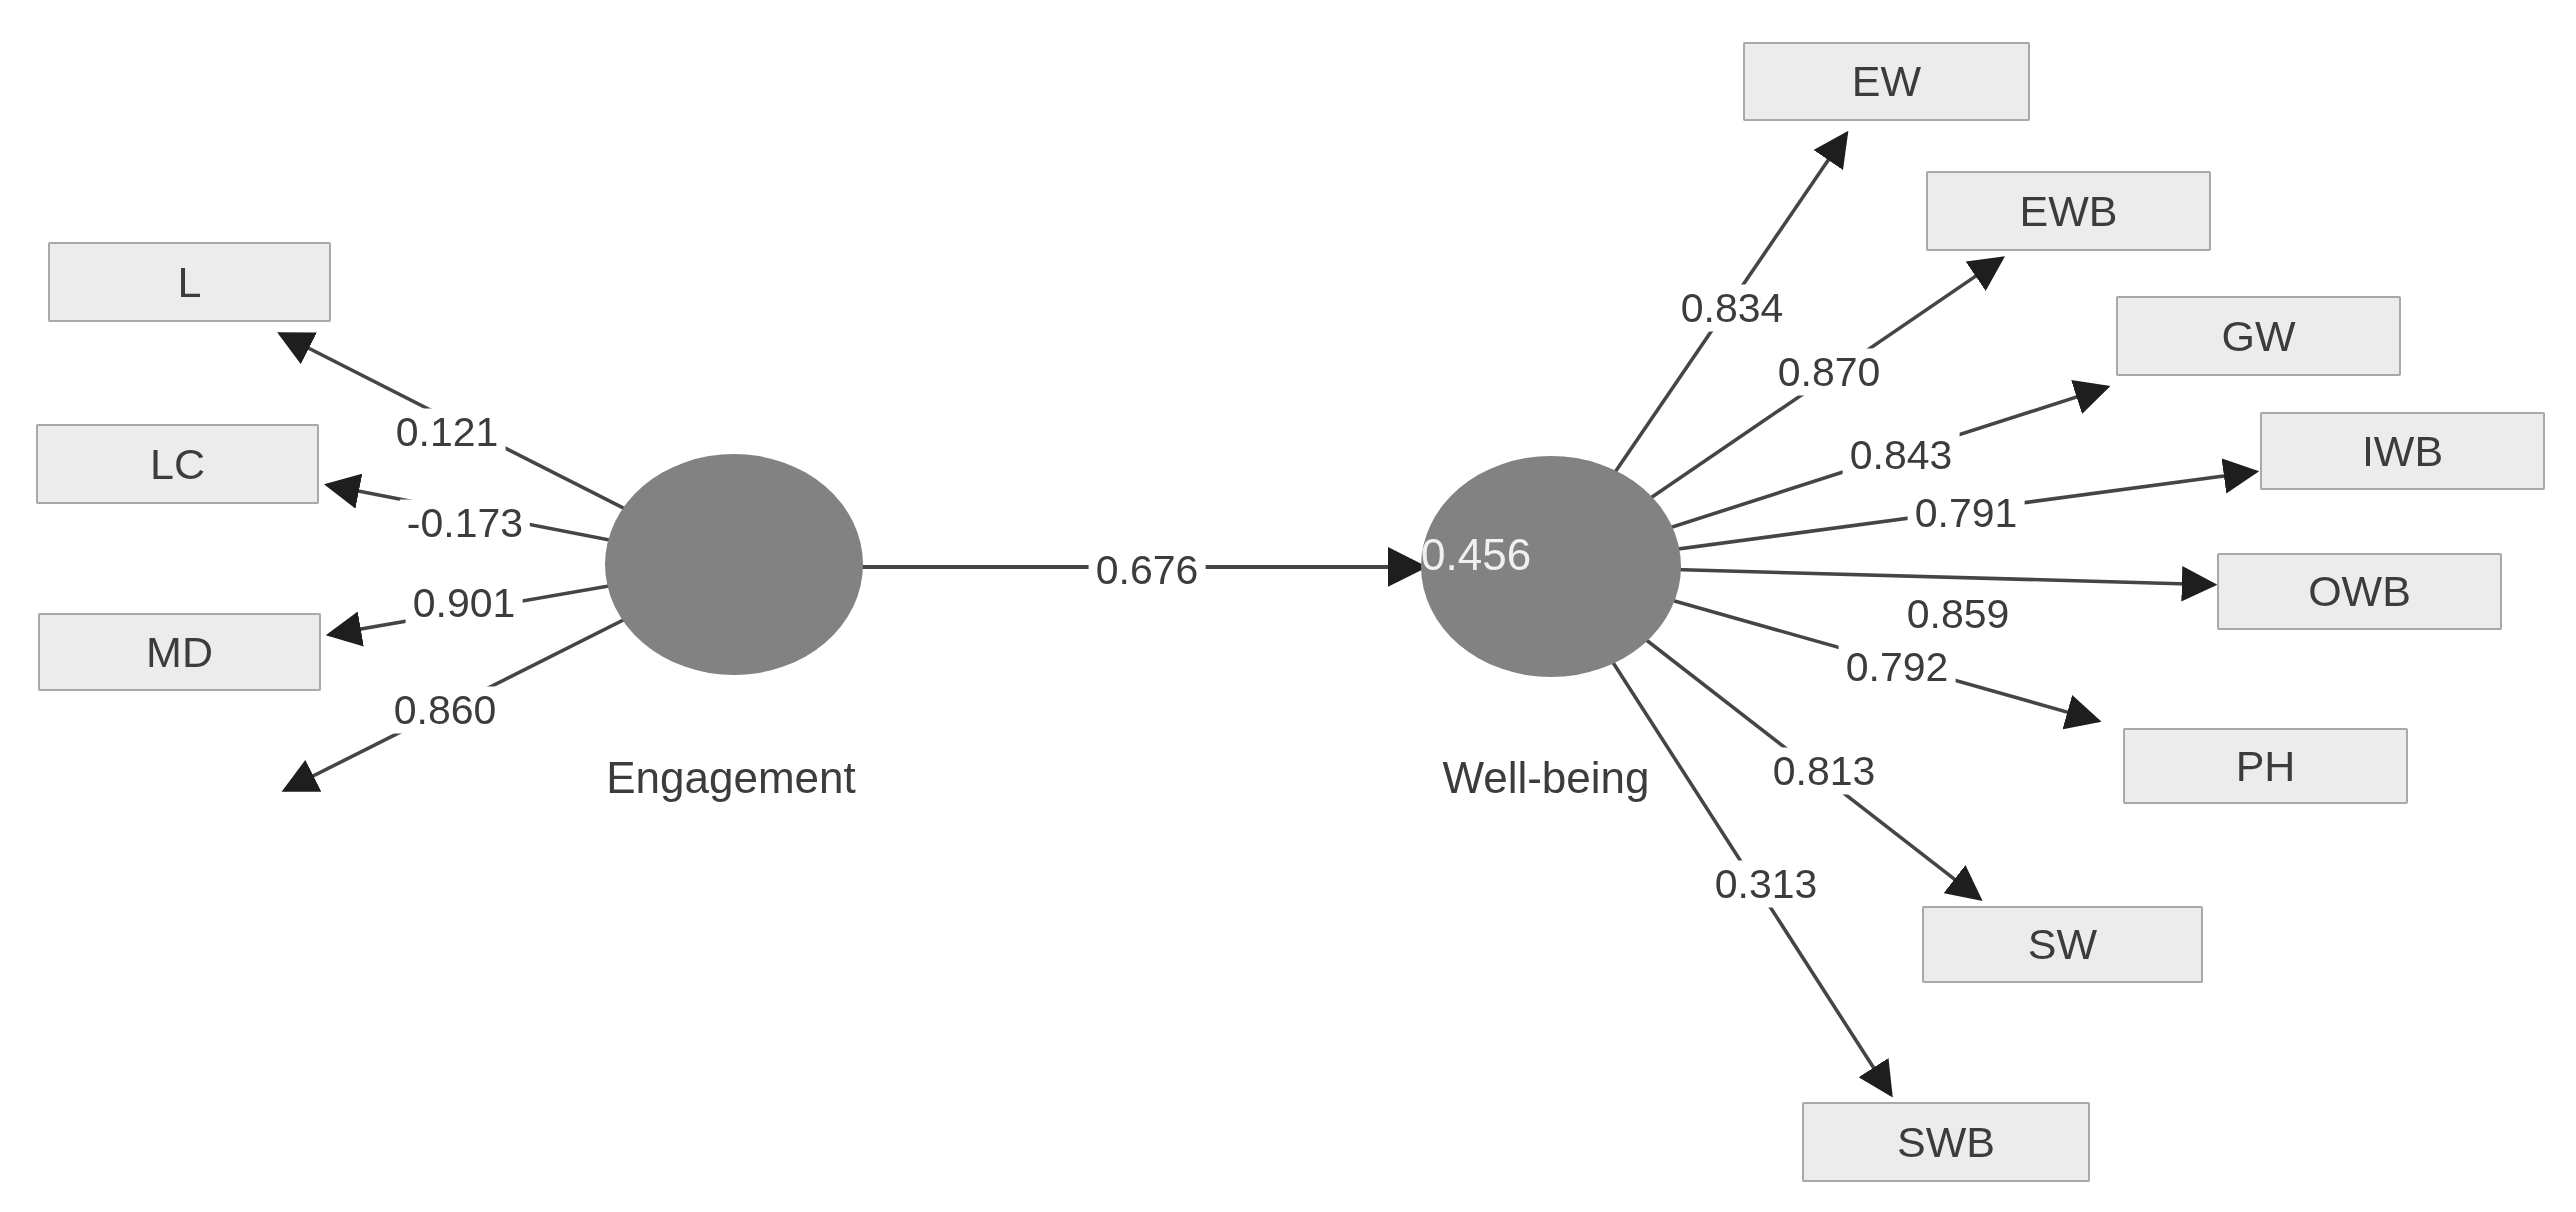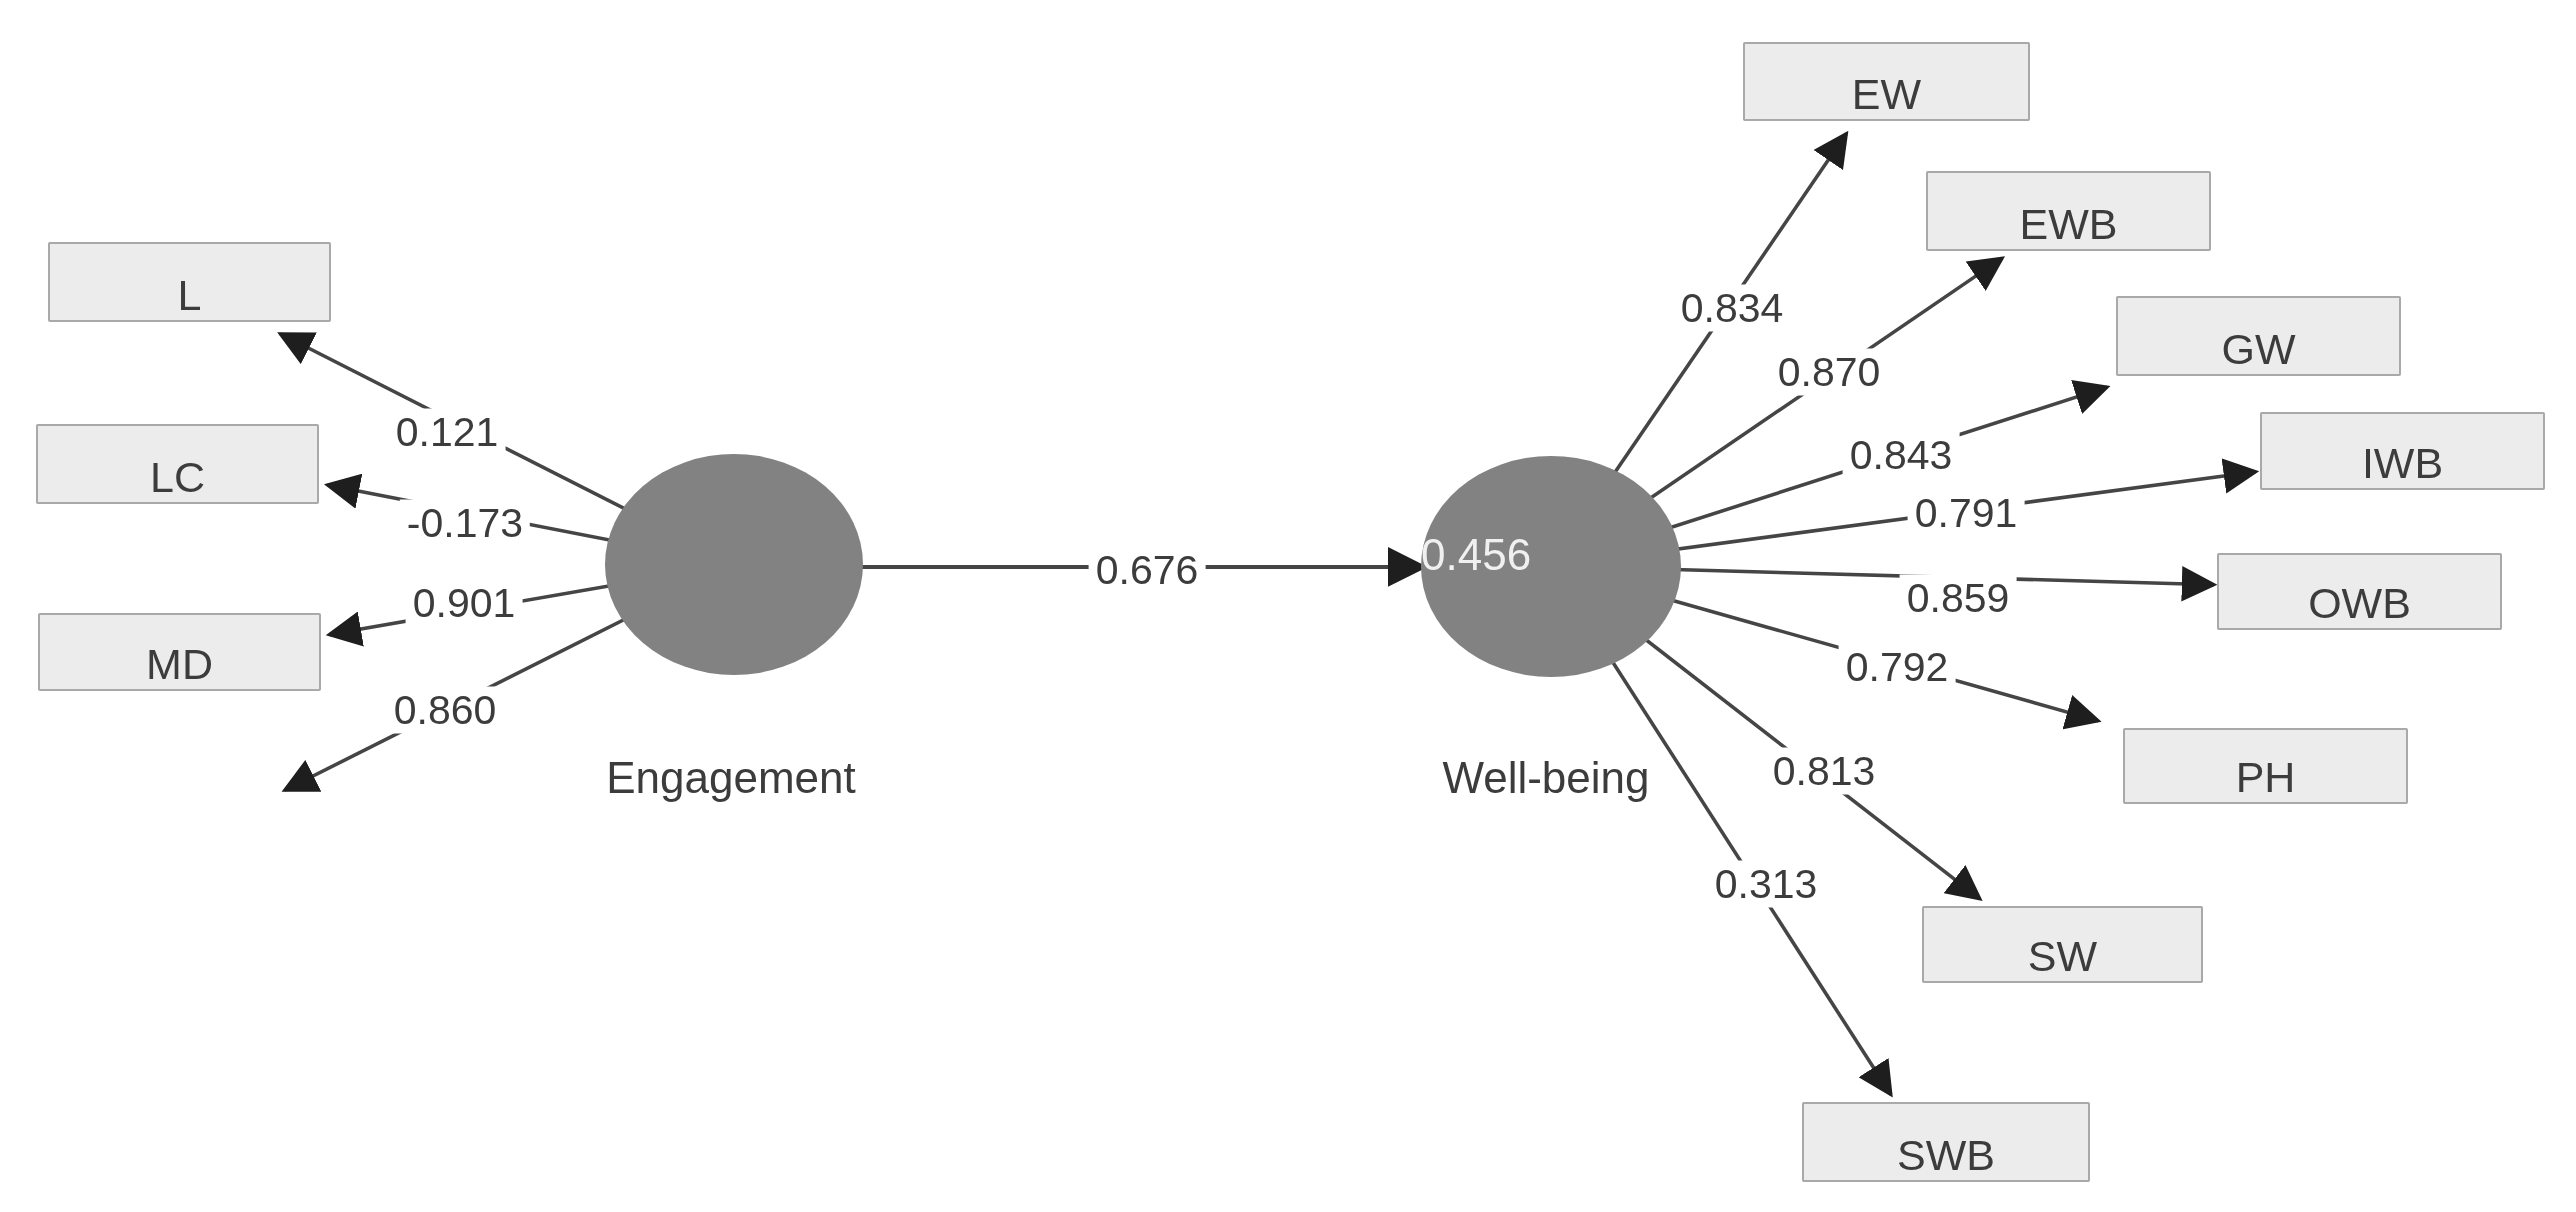--- a/index.html
+++ b/index.html
@@ -25,21 +25,21 @@
   #ah path { fill: var(--arrow, #1e1e1e); }
 
   .box {
     position: absolute;
     z-index: 2;
     background: var(--indicator_fill, #ececec);
     border: 2.7px solid var(--indicator_border, #a9a9a9);
     border-radius: 1.8px;
     box-sizing: border-box;
     display: flex;
-    align-items: flex-end;
+    align-items: center;
     justify-content: center;
     font-size: 43px;
     color: var(--text, #3c3c3c);
   }
   .latent {
     position: absolute;
     z-index: 2;
     background: var(--latent_fill, #828282);
     border-radius: 50%;
     display: flex;
@@ -146,19 +146,19 @@
 
   <div class="loading" style="left:447px; top:432px">0.121</div>
   <div class="loading" style="left:465px; top:523px">-0.173</div>
   <div class="loading" style="left:464px; top:603px">0.901</div>
   <div class="loading" style="left:445px; top:710px">0.860</div>
 
   <div class="loading" style="left:1732px; top:308px">0.834</div>
   <div class="loading" style="left:1829px; top:372px">0.870</div>
   <div class="loading" style="left:1901px; top:455px">0.843</div>
   <div class="loading" style="left:1966px; top:513px">0.791</div>
-  <div class="loading" style="left:1958px; top:598px">0.859</div>
+  <div class="loading" style="left:1958px; top:614px">0.859</div>
   <div class="loading" style="left:1897px; top:667px">0.792</div>
   <div class="loading" style="left:1824px; top:771px">0.813</div>
   <div class="loading" style="left:1766px; top:884px">0.313</div>
 
 </div>
 
 
 </body></html>

